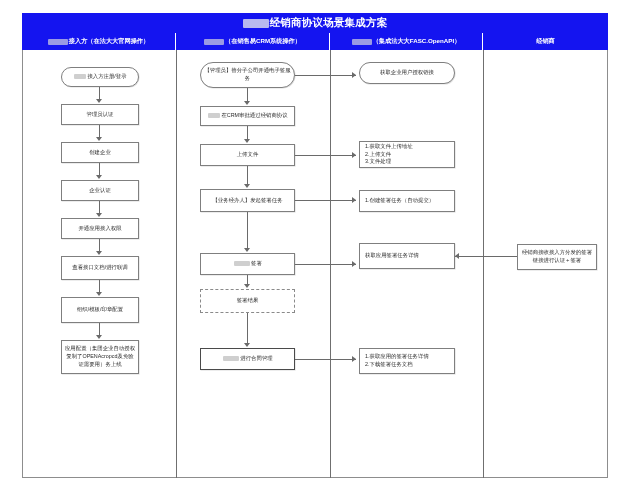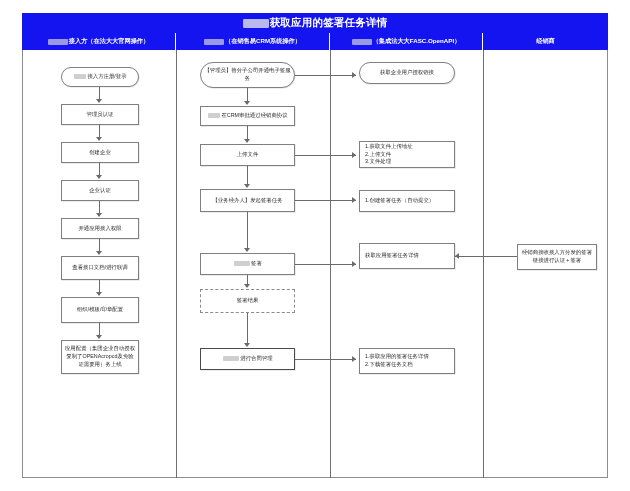--- a/index.html
+++ b/index.html
@@ -148,21 +148,21 @@
 </style>
 </head>
 <body>
 
 <div id="canvas">
 
   <div class="frame"></div>
 
   <div class="title-bar">
     <span class="redact"></span>
-      <span>获取应用的签署任务详情</span>
+      <span>经销商协议场景集成方案</span>
   </div>
 
   <div class="head-strip">
     <div class="head-cell" style="width:154px">
       <span class="redact"></span>
         <span>接入方（在法大大官网操作）</span>
     </div>
     <div class="head-cell" style="width:154px">
       <span class="redact"></span>
         <span>（在销售易CRM系统操作）</span>

